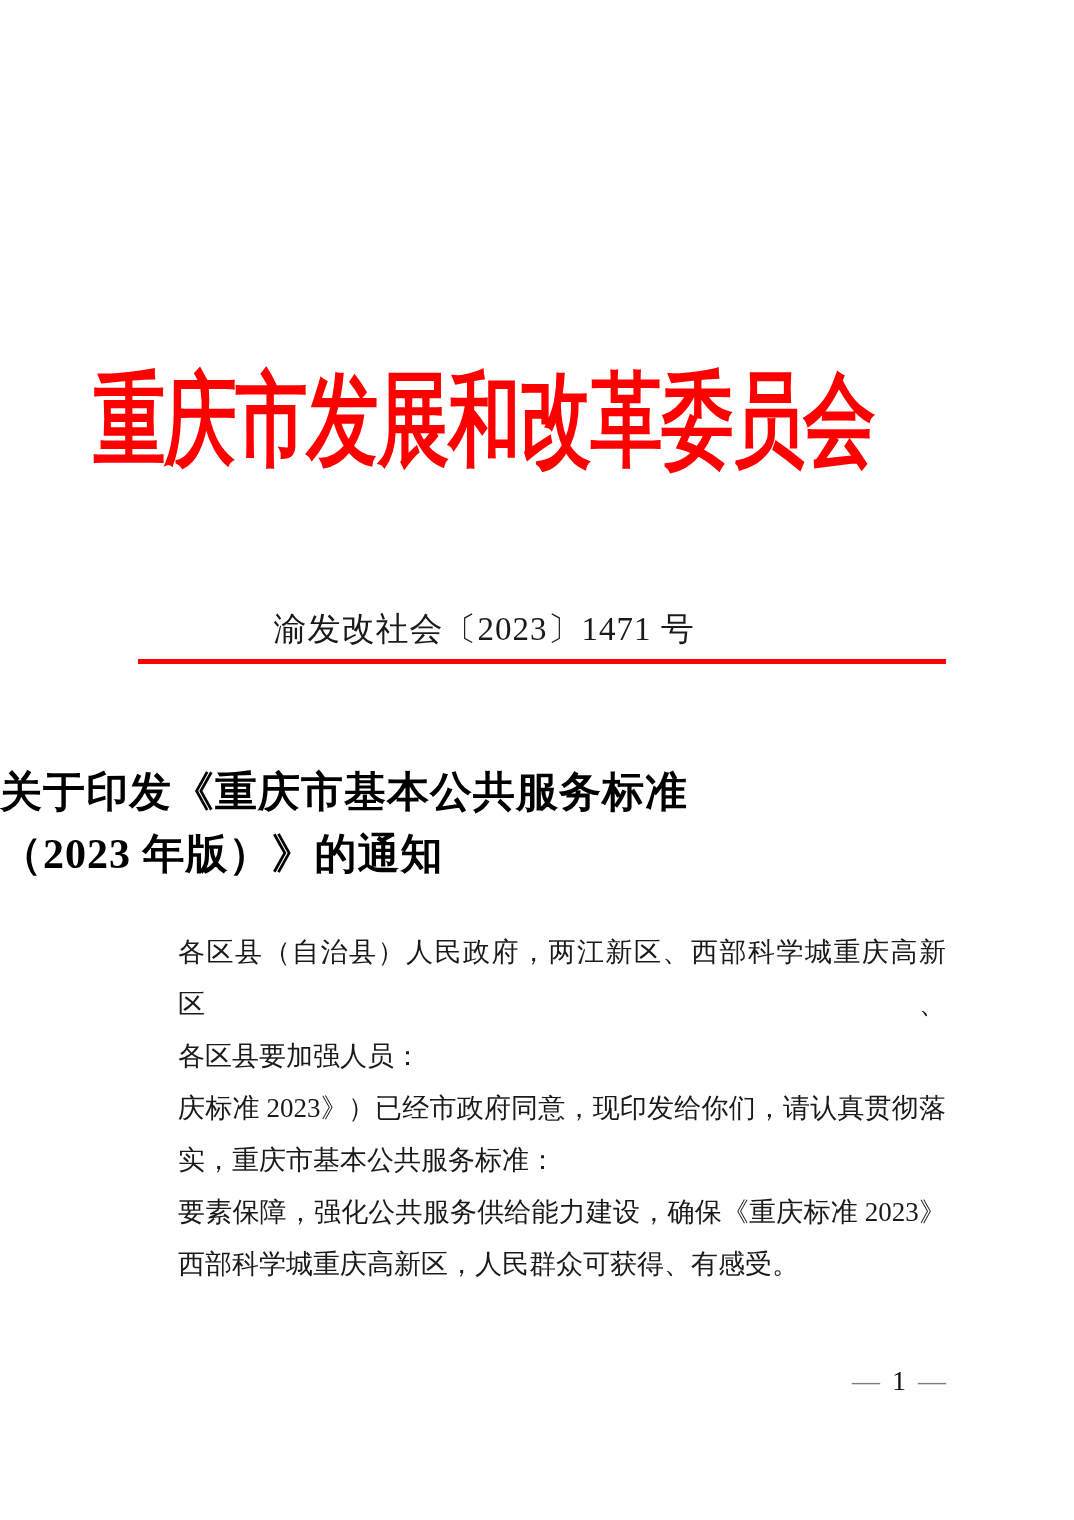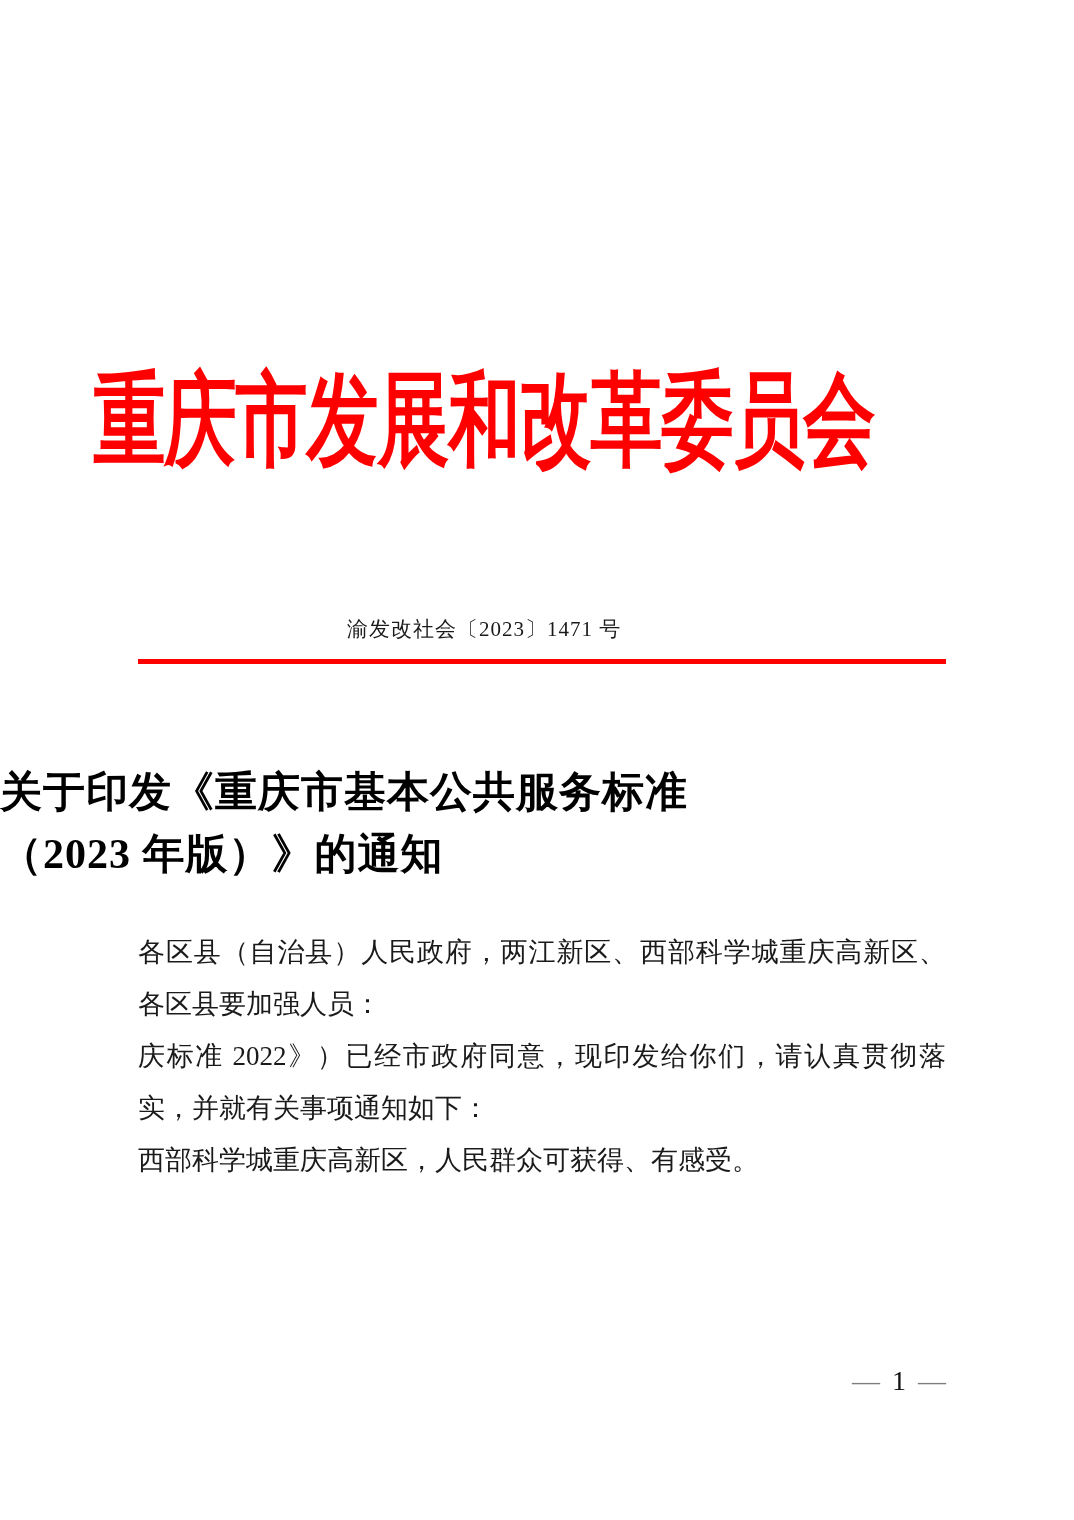--- a/index.html
+++ b/index.html
@@ -33,21 +33,21 @@
     transform-origin: 50% 0;
   }
 
   
   .doc-number {
     position: absolute;
     top: 610px;
     left: 0;
     width: 100%;
     text-align: center;
-    font-size: 21px;
+    font-size: 33px;
     line-height: 38px;
     color: #1a1a1a;
     letter-spacing: 1px;
   }
 
   
   .red-line {
     position: absolute;
     top: 659px;
     left: 138px;
@@ -75,20 +75,21 @@
     position: absolute;
     top: 926px;
     left: 138px;
     width: 808px;
     font-size: 27px;
     line-height: 52px;
     color: #1a1a1a;
   }
   .line {
     text-align: left;
+    margin-left: 40px;
   }
   .line.jl {
     text-align: justify;
     text-align-last: justify;
   }
   .line.ind {
     text-indent: 2em;
   }
   .bold-lead {
     font-family: "Liberation Sans", "DejaVu Sans", sans-serif;
@@ -127,20 +128,21 @@
   <div class="red-line"></div>
 
   <div class="notice-title">
     <div>关于印发《重庆市基本公共服务标准</div>
     <div>（2023 年版）》的通知</div>
   </div>
 
   <div class="body-block">
     <div class="line jl">各区县（自治县）人民政府，两江新区、西部科学城重庆高新区、</div>
     <div class="line">各区县要加强人员：</div>
-    <div class="line jl">庆标准 2022》）已经市政府同意，现印发给你们，请认真贯彻落</div>
-    <div class="line">实，并就有关事项通知如下：</div>
+    <div class="line jl">庆标准 2023》）已经市政府同意，现印发给你们，请认真贯彻落</div>
+    <div class="line">实，重庆市基本公共服务标准：</div>
+    <div class="line jl">要素保障，强化公共服务供给能力建设，确保《重庆标准 2023》</div>
     <div class="line">西部科学城重庆高新区，人民群众可获得、有感受。</div>
   </div>
 
   <div class="page-footer"><span class="dash">—</span><span class="num">1</span><span class="dash">—</span></div>
 
 </div>
 
 </body></html>

